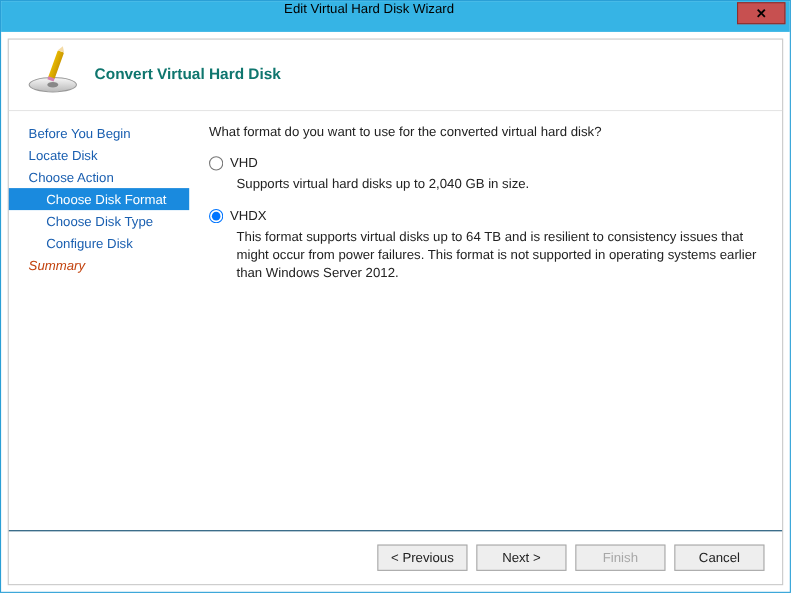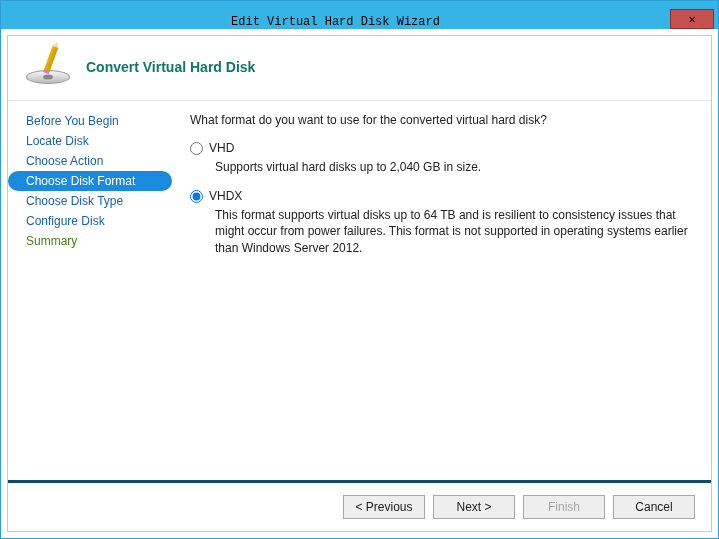--- a/index.html
+++ b/index.html
@@ -18,24 +18,23 @@
     height: 539px;
     border: 1px solid #2a9fd6;
     background: #fff;
     display: flex;
     flex-direction: column;
   }
   .titlebar {
     background: #36b4e5;
     height: 28px;
     display: flex;
-    align-items: flex-end;
+    align-items: flex-start;
     position: relative;
     color: #000;
-    font-family: Liberation Mono, monospace;
   }
   .titlebar-title {
     flex: 1;
     text-align: center;
     font-size: 12px;
   }
   .close-btn {
     width: 44px;
     height: 20px;
     background: #c75050;
@@ -134,30 +133,30 @@
     width: 164px;
     padding: 10px 0 0 0;
   }
   .sidebar-item {
     padding: 3px 0 3px 18px;
     color: #1a5fb0;
     cursor: pointer;
     font-size: 12px;
   }
   .sidebar-item.sub {
-    padding-left: 18px;
-    border-radius: 10px;
+    padding-left: 34px;
   }
   .sidebar-item.selected {
     background: #1a8ade;
     color: #fff;
   }
   .sidebar-item.disabled {
-    color: #4d7c0f;
+    color: #c2410c;
     cursor: default;
+    font-style: italic;
   }
   .content {
     flex: 1;
     padding: 12px 22px 10px 18px;
     color: #222;
   }
   .question {
     margin-bottom: 14px;
   }
   .option-row {
@@ -170,21 +169,21 @@
   }
   .option-label {
     font-size: 12px;
   }
   .option-desc {
     margin: 0 0 14px 25px;
     line-height: 1.35;
     color: #222;
   }
   .button-bar {
-    border-top: 3px solid #0c4a6e;
+    border-top: 1px solid #0c4a6e;
     padding: 12px 16px;
     display: flex;
     justify-content: flex-end;
     gap: 8px;
     align-items: center;
   }
   .btn {
     min-width: 82px;
     height: 24px;
     border: 1px solid #a7a7a7;

